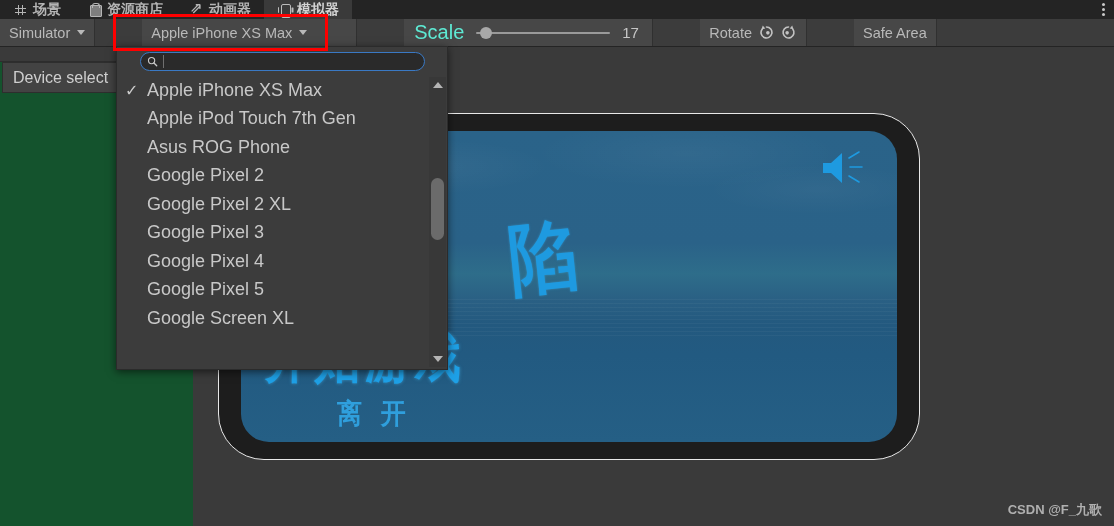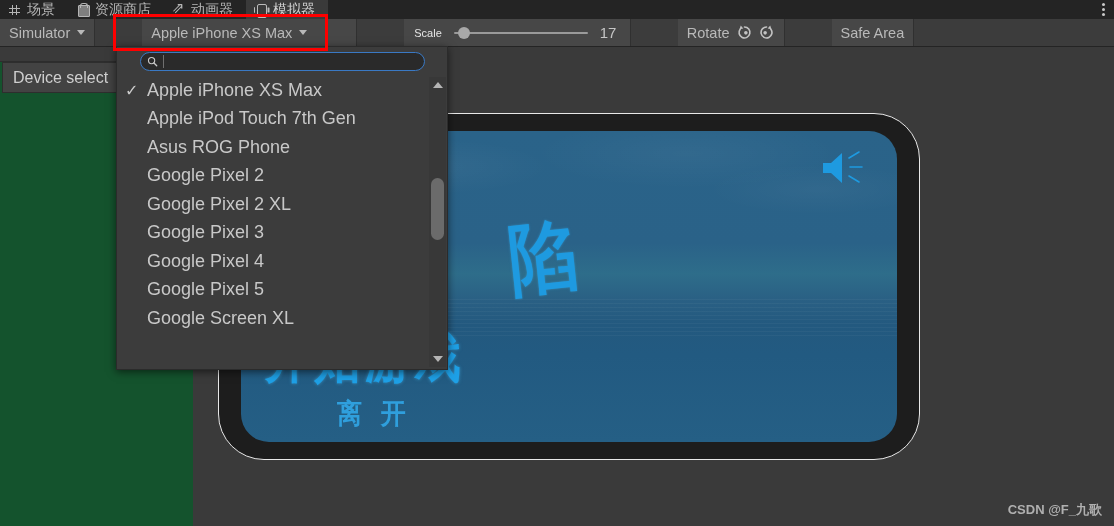--- a/index.html
+++ b/index.html
@@ -17,23 +17,24 @@
   }
 
   
   .tabstrip {
     position: absolute; left: 0; top: 0; width: 1114px; height: 19px;
     background: #242424;
     display: flex; align-items: flex-end;
   }
   .tab {
     height: 19px; display: flex; align-items: center; gap: 5px;
-    padding: 0 13px 0 8px;
+    padding: 0 13px 0 14px;
     color: #b4b4b4; font-size: 14px; white-space: nowrap;
     background: #242424;
+    font-weight: bold;
   }
   .tab.active { background: #3a3a3a; color: #d2d2d2; }
   .tab .tico { display:inline-block; width: 14px; height: 14px; position: relative; opacity: .85; }
 
   
   .ico-scene::before{
     content:""; position:absolute; left:1px; top:2px; width:11px; height:10px;
     background:
       linear-gradient(#cfcfcf,#cfcfcf) 0 3px/11px 1px no-repeat,
       linear-gradient(#cfcfcf,#cfcfcf) 0 7px/11px 1px no-repeat,
@@ -87,21 +88,21 @@
     background:#474747; border-right:1px solid #303030;
   }
   .caret {
     width:0; height:0; border-left:4.5px solid transparent; border-right:4.5px solid transparent;
     border-top:5px solid #b9b9b9; display:inline-block; margin-left:1px;
   }
   .scale-wrap {
     display:flex; align-items:center; gap:10px; padding:0 10px;
     background:#474747; border-right:1px solid #303030;
   }
-  .scale-label { color:#e5e5e5; font-size:11px; }
+  .scale-label { color:#5eead4; font-size:20px; }
   .slider { position:relative; width:138px; height:16px; display:flex; align-items:center; }
   .slider .track { position:absolute; left:2px; right:2px; top:7px; height:2px; background:#9a9a9a; border-radius:1px; }
   .slider .knob { position:absolute; left:6px; top:2px; width:12px; height:12px; border-radius:50%; background:#a8a8a8; }
   .scale-value { color:#c6c6c6; font-size:15px; min-width:20px; }
 
   .rot-icons { display:flex; gap:5px; align-items:center; }
   .rot { width:17px; height:17px; }
 
   
   .leftpanel {

